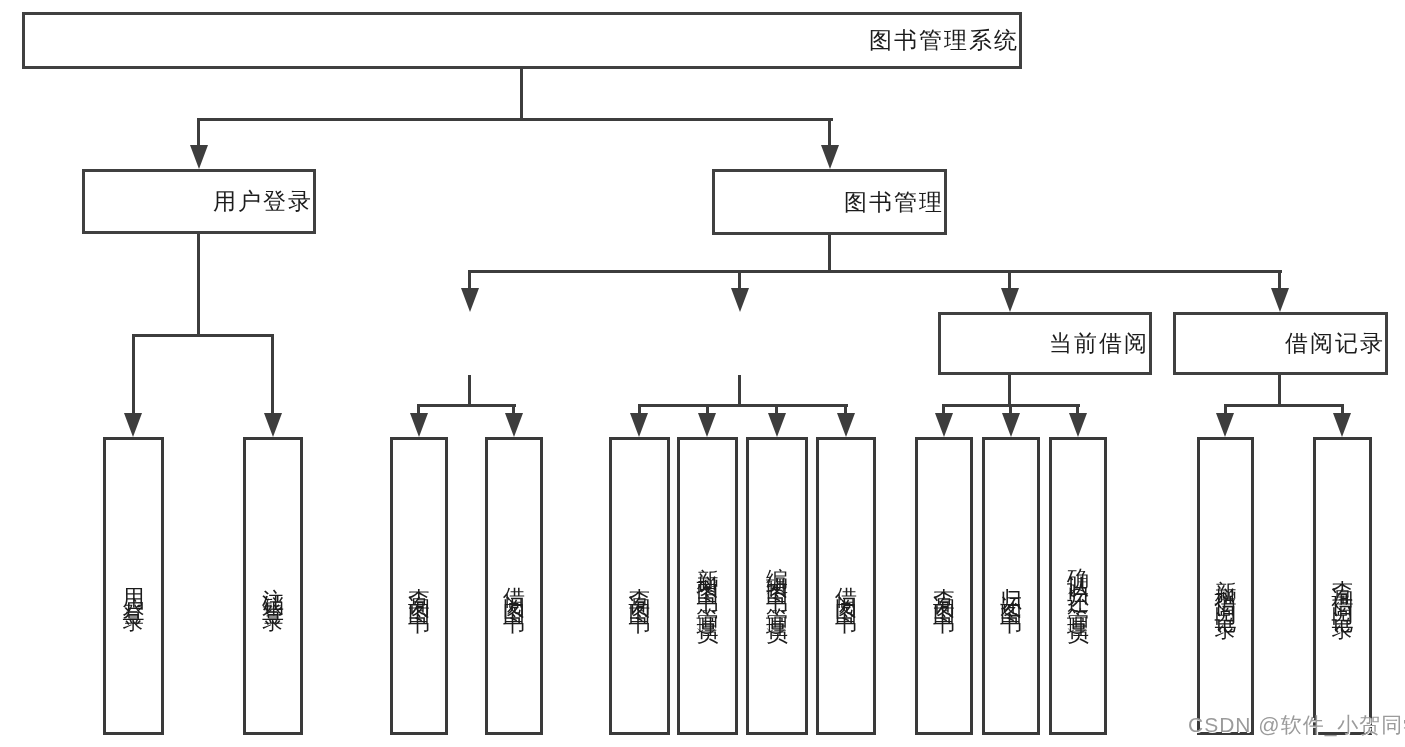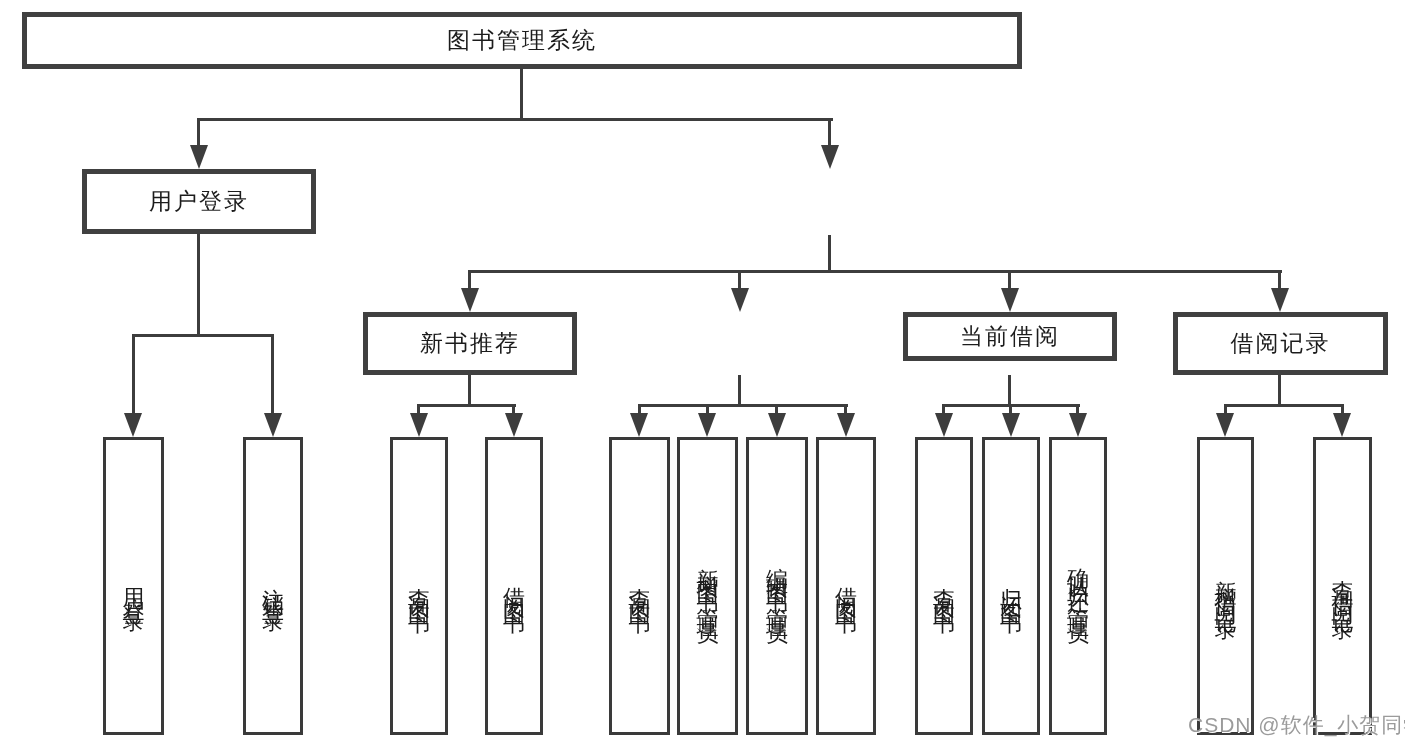--- a/index.html
+++ b/index.html
@@ -1,19 +1,19 @@
 <!DOCTYPE html>
 <html><head>
 <meta charset="utf-8">
 <style>
   html,body{margin:0;padding:0;background:#ffffff;}
   .canvas{position:relative;width:1405px;height:747px;background:#ffffff;overflow:hidden;
           font-family:"Liberation Sans","DejaVu Sans",sans-serif;color:#1c1c1c;}
-  .bx{position:absolute;box-sizing:border-box;border:5px solid #404040;background:#fff;
-      display:flex;align-items:center;justify-content:center;font-size:23px;letter-spacing:2px;}
+  .bx{position:absolute;box-sizing:border-box;border:3px solid #404040;background:#fff;
+      display:flex;align-items:center;justify-content:flex-end;font-size:23px;letter-spacing:2px;}
   .bv{position:absolute;box-sizing:border-box;border:3px solid #3a3a3a;background:#fff;
       display:flex;align-items:center;justify-content:center;font-size:22px;
       writing-mode:vertical-rl;text-orientation:mixed;letter-spacing:8px;line-height:1;}
   .bv span{display:block;}
   .vl{position:absolute;width:3px;background:#3d3d3d;}
   .hl{position:absolute;height:3px;background:#3d3d3d;}
   .ar{position:absolute;width:0;height:0;border-left:9px solid transparent;
       border-right:9px solid transparent;border-top:24px solid #3d3d3d;}
   .wm{position:absolute;left:1188px;top:711px;font-size:21px;color:#9b9b9b;
       letter-spacing:1px;white-space:nowrap;text-shadow:1px 1px 0 #ffffff;z-index:5;}
@@ -30,43 +30,43 @@
   <div class="vl" style="left:520px;top:68px;height:52px"></div>
   <div class="hl" style="left:197px;top:118px;width:636px"></div>
   <div class="vl" style="left:197px;top:118px;height:30px"></div>
   <div class="ar" style="left:190px;top:145px"></div>
   <div class="vl" style="left:828px;top:118px;height:30px"></div>
   <div class="ar" style="left:821px;top:145px"></div>
 
   <div class="bx" style="left:82px;top:169px;width:234px;height:65px">
     <span>用户登录</span>
   </div>
+  <div class="bx" style="left:712px;top:169px;width:235px;height:66px">
+    <span>图书管理</span>
+  </div>
 
   <div class="vl" style="left:197px;top:234px;height:103px"></div>
   <div class="hl" style="left:132px;top:334px;width:142px"></div>
   <div class="vl" style="left:132px;top:334px;height:82px"></div>
   <div class="ar" style="left:124px;top:413px"></div>
   <div class="vl" style="left:271px;top:334px;height:82px"></div>
   <div class="ar" style="left:264px;top:413px"></div>
 
   <div class="vl" style="left:828px;top:235px;height:38px"></div>
   <div class="hl" style="left:468px;top:270px;width:814px"></div>
   <div class="vl" style="left:468px;top:270px;height:21px"></div>
   <div class="ar" style="left:461px;top:288px"></div>
   <div class="vl" style="left:738px;top:270px;height:21px"></div>
   <div class="ar" style="left:731px;top:288px"></div>
   <div class="vl" style="left:1008px;top:270px;height:21px"></div>
   <div class="ar" style="left:1001px;top:288px"></div>
   <div class="vl" style="left:1278px;top:270px;height:21px"></div>
   <div class="ar" style="left:1271px;top:288px"></div>
 
-  <div class="bx" style="left:363px;top:312px;width:214px;height:63px">
-    <span>新书推荐</span>
-  </div>
-  <div class="bx" style="left:903px;top:312px;width:214px;height:49px">
+  <div class="bx" style="left:938px;top:312px;width:214px;height:63px">
     <span>当前借阅</span>
   </div>
   <div class="bx" style="left:1173px;top:312px;width:215px;height:63px">
     <span>借阅记录</span>
   </div>
 
   <div class="vl" style="left:468px;top:375px;height:32px"></div>
   <div class="hl" style="left:417px;top:404px;width:99px"></div>
   <div class="vl" style="left:417px;top:404px;height:11px"></div>
   <div class="ar" style="left:410px;top:413px"></div>

